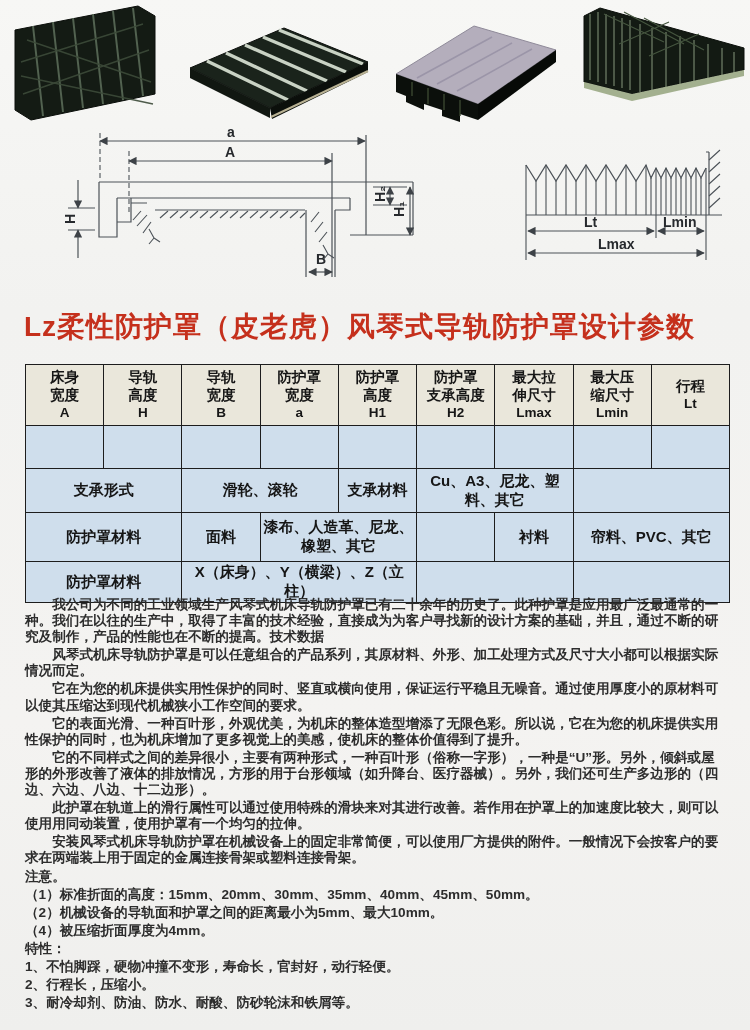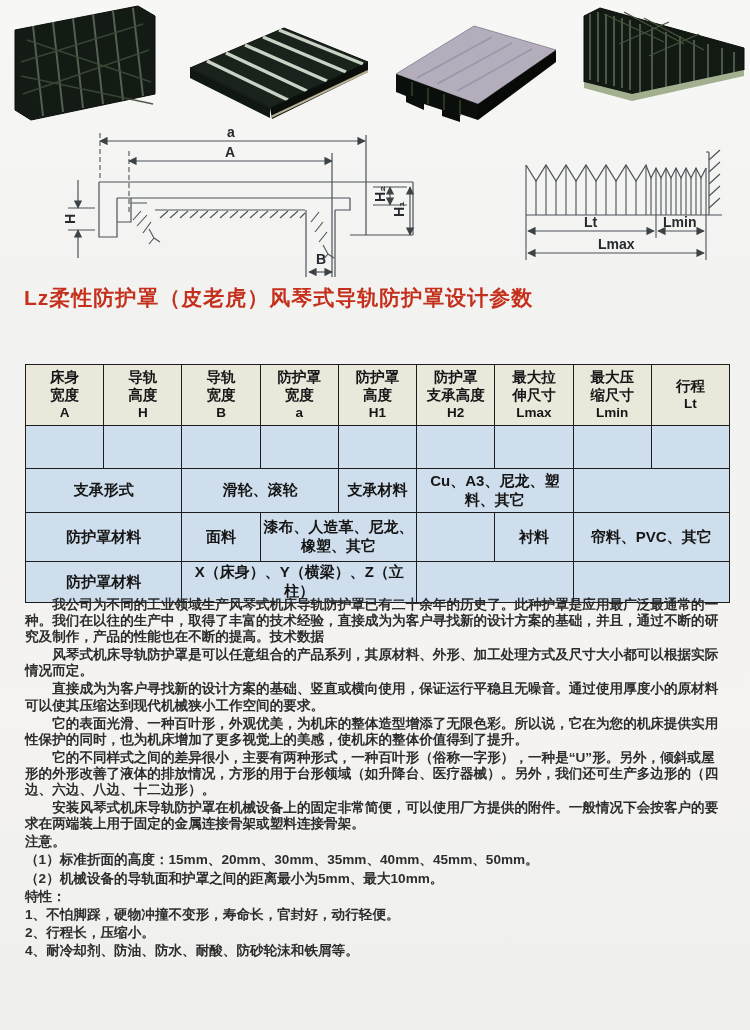--- a/index.html
+++ b/index.html
@@ -1,21 +1,21 @@
 <!DOCTYPE html>
 <html><head>
 <meta charset="utf-8">
 <style>
   html,body{margin:0;padding:0;}
   body{font-family:"Liberation Sans","DejaVu Sans",sans-serif;background:#e8e8e6;}
   .page{position:relative;width:750px;height:1030px;margin:0 auto;overflow:hidden;
         background:linear-gradient(180deg,#f7f7f5 0%,#f2f2f0 30%,#f4f3f1 70%,#efefed 100%);}
   .photo{position:absolute;}
   .diagram{position:absolute;}
-  .page-title{position:absolute;top:284px;left:24px;font-size:21px;font-weight:bold;
+  .page-title{position:absolute;top:308px;left:24px;font-size:28px;font-weight:bold;
               letter-spacing:1px;color:#c5301c;white-space:nowrap;text-align:right;}
   .spec-table{position:absolute;top:364px;left:25px;width:705px;border-collapse:collapse;
               table-layout:fixed;color:#161616;}
   .spec-table th,.spec-table td{border:1.7px solid #1d1d1d;text-align:center;
               vertical-align:middle;padding:1px 2px;overflow:hidden;}
   .spec-table th{background:#eae7db;font-size:14.5px;font-weight:bold;line-height:1.18;height:58px;}
   .spec-table td{background:#cfdeec;font-size:15px;font-weight:bold;line-height:1.25;}
   .spec-table .sym{font-size:13.5px;font-weight:bold;margin-top:1px;}
   .spec-table tr.blank td{height:40px;}
   .spec-table tr.r3 td{height:41px;}
@@ -197,27 +197,29 @@
       <td colspan="3">X（床身）、Y（横梁）、Z（立柱）</td>
       <td colspan="2"></td>
       <td colspan="2"></td>
     </tr>
   </tbody>
     </table>
 
   <div class="bodytext">
     <p>我公司为不同的工业领域生产风琴式机床导轨防护罩已有二十余年的历史了。此种护罩是应用最广泛最通常的一种。我们在以往的生产中，取得了丰富的技术经验，直接成为为客户寻找新的设计方案的基础，并且，通过不断的研究及制作，产品的性能也在不断的提高。技术数据</p>
     <p>风琴式机床导轨防护罩是可以任意组合的产品系列，其原材料、外形、加工处理方式及尺寸大小都可以根据实际情况而定。</p>
-    <p>直接成为为客户寻找新的设计方案的基础、竖直或横向使用，保证运行平稳且无噪音。通过使用厚度小的原材料可以使其压缩达到现代机械狭小工作空间的要求。</p>
+    <p>它在为您的机床提供实用性保护的同时、竖直或横向使用，保证运行平稳且无噪音。通过使用厚度小的原材料可以使其压缩达到现代机械狭小工作空间的要求。</p>
     <p>它的表面光滑、一种百叶形，外观优美，为机床的整体造型增添了无限色彩。所以说，它在为您的机床提供实用性保护的同时，也为机床增加了更多视觉上的美感，使机床的整体价值得到了提升。</p>
     <p>它的不同样式之间的差异很小，主要有两种形式，一种百叶形（俗称一字形），一种是“U”形。另外，倾斜或屋形的外形改善了液体的排放情况，方形的用于台形领域（如升降台、医疗器械）。另外，我们还可生产多边形的（四边、六边、八边、十二边形）。</p>
+    <p>此护罩在轨道上的滑行属性可以通过使用特殊的滑块来对其进行改善。若作用在护罩上的加速度比较大，则可以使用用同动装置，使用护罩有一个均匀的拉伸。</p>
     <p>安装风琴式机床导轨防护罩在机械设备上的固定非常简便，可以使用厂方提供的附件。一般情况下会按客户的要求在两端装上用于固定的金属连接骨架或塑料连接骨架。</p>
     <p class="flush">注意。</p>
     <p class="flush">（1）标准折面的高度：15mm、20mm、30mm、35mm、40mm、45mm、50mm。</p>
     <p class="flush">（2）机械设备的导轨面和护罩之间的距离最小为5mm、最大10mm。</p>
+    <p class="flush">（4）被压缩折面厚度为4mm。</p>
     <p class="flush">特性：</p>
     <p class="flush">1、不怕脚踩，硬物冲撞不变形，寿命长，官封好，动行轻便。</p>
     <p class="flush">2、行程长，压缩小。</p>
-    <p class="flush">4、耐冷却剂、防油、防水、耐酸、防砂轮沫和铁屑等。</p>
+    <p class="flush">3、耐冷却剂、防油、防水、耐酸、防砂轮沫和铁屑等。</p>
 
   </div>
 
 </div>
 
 </body></html>

